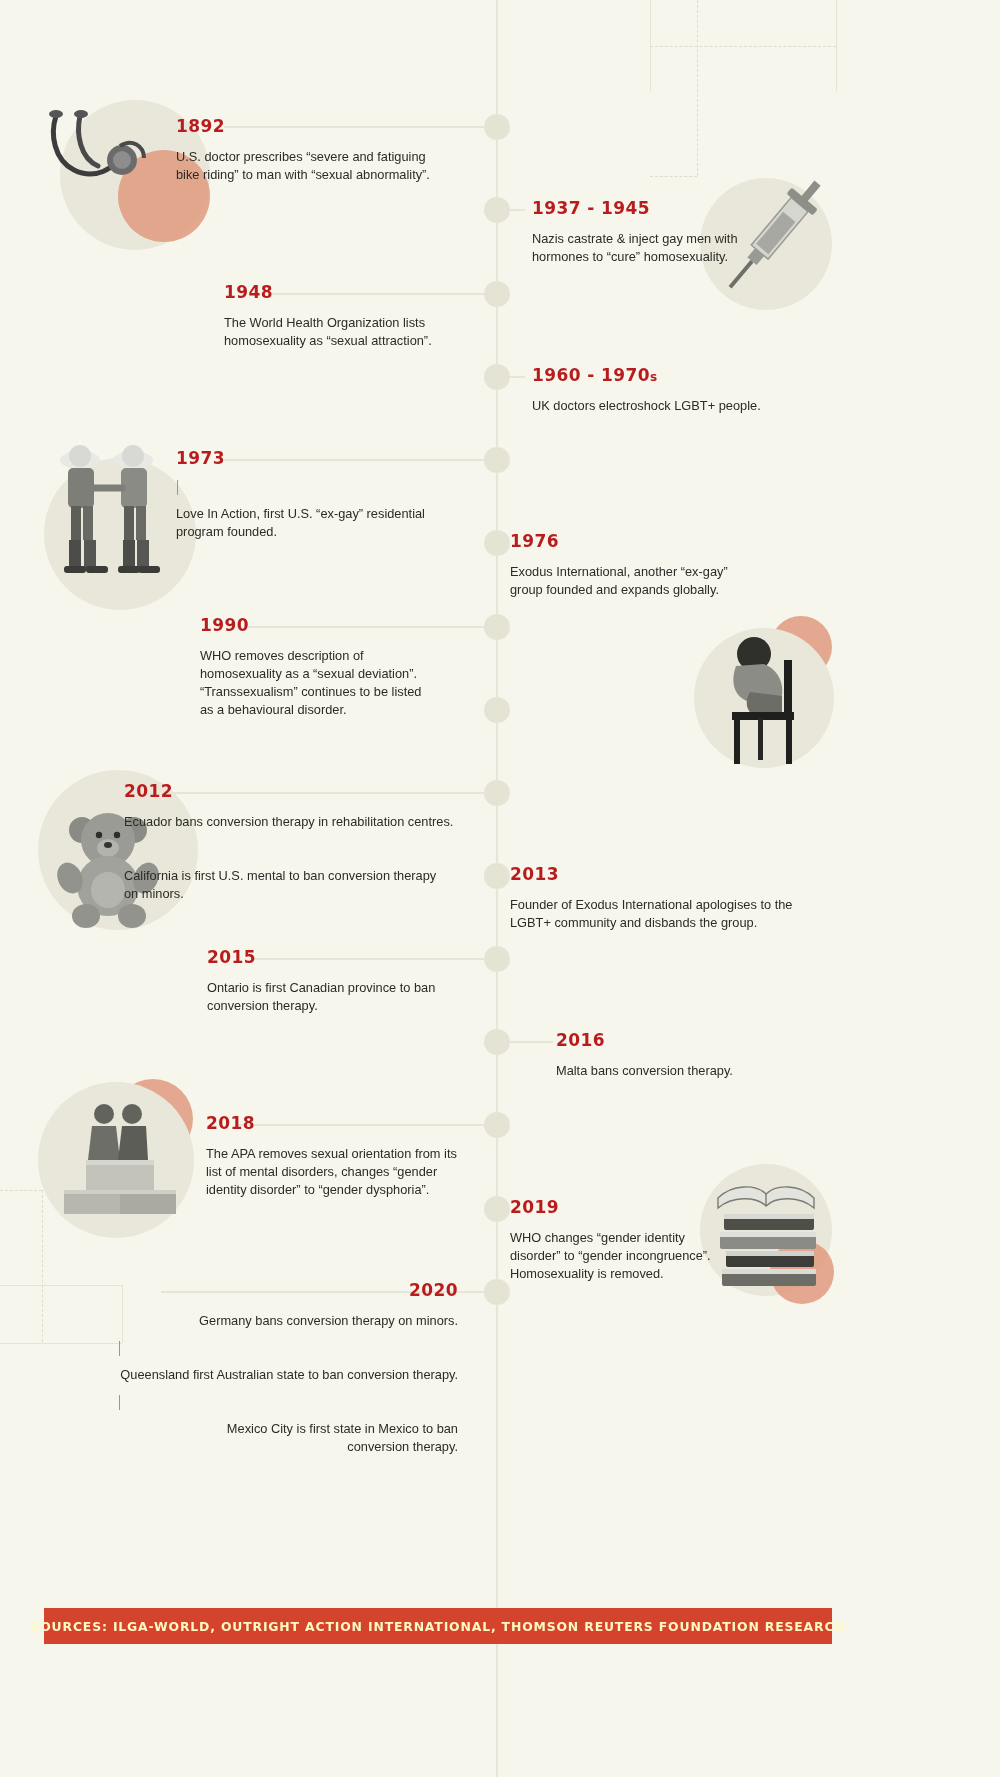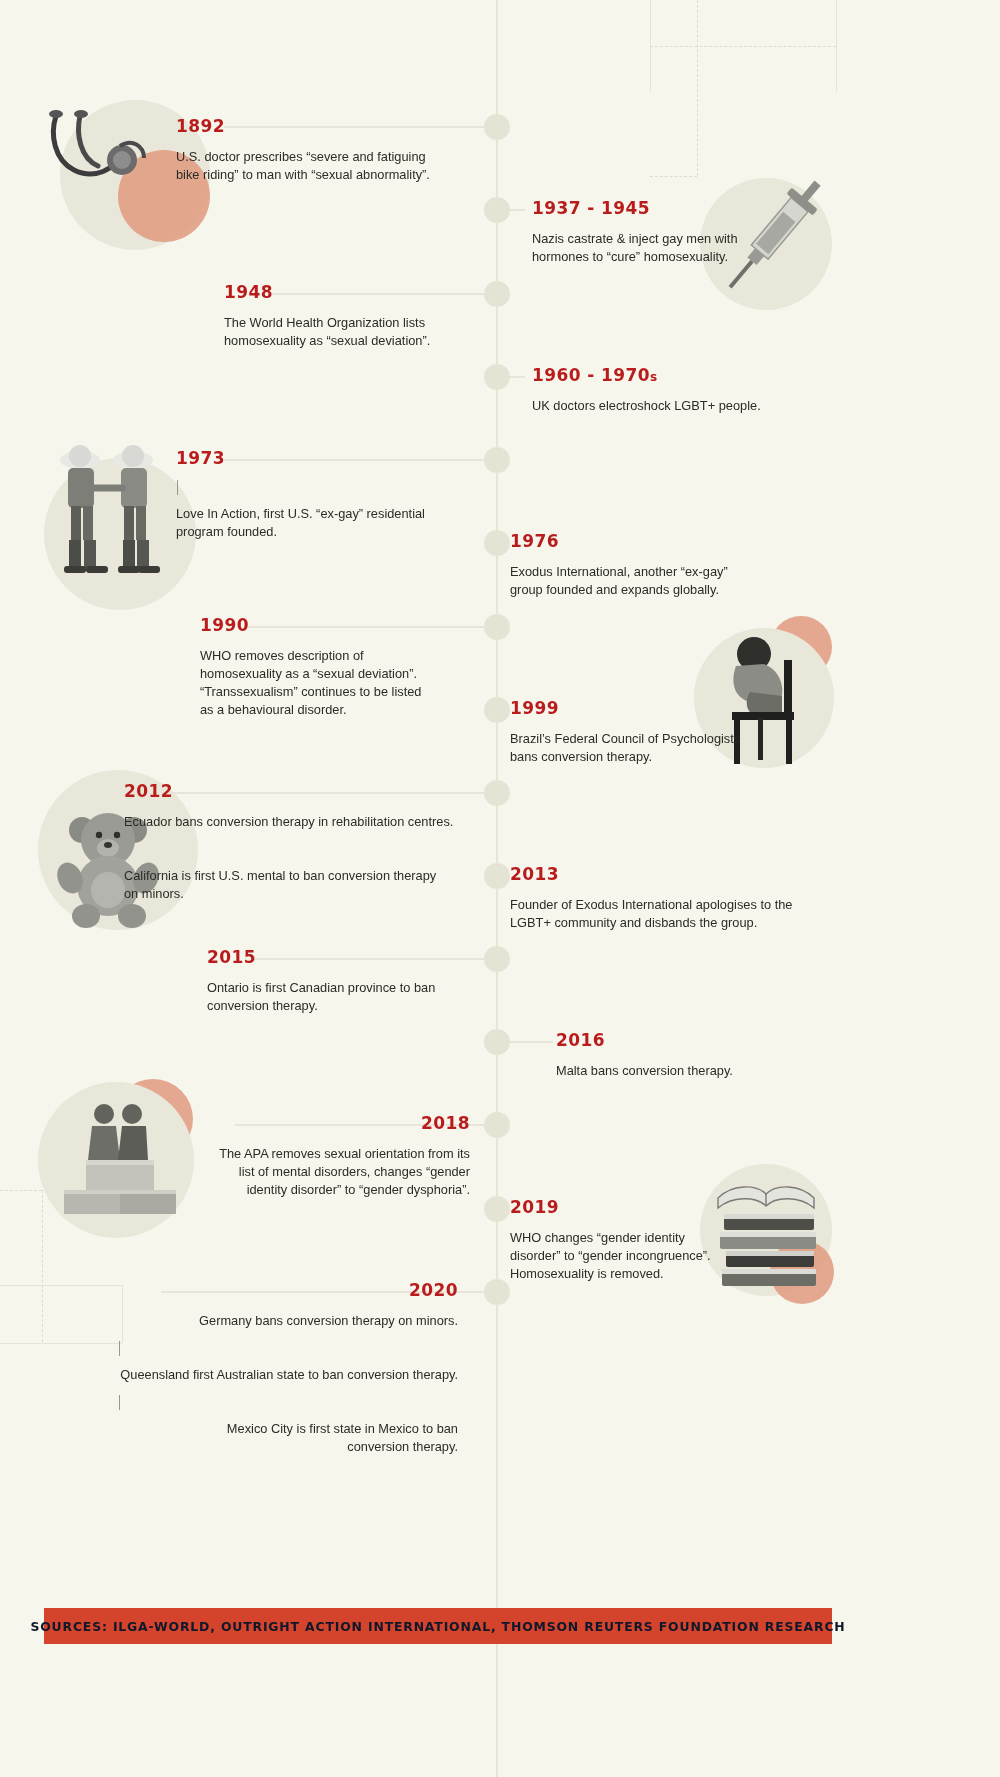--- a/index.html
+++ b/index.html
@@ -121,21 +121,21 @@
     left: 44px;
     top: 1608px;
     width: 788px;
     height: 36px;
     background: #d4432c;
     display: flex;
     align-items: center;
     justify-content: center;
   }
   #source-banner .txt {
-    color: #0f172a;
+    color: #fef9c3;
     font-family: "DejaVu Sans", sans-serif;
     font-weight: bold;
     font-size: 12.4px;
     letter-spacing: 0.85px;
     text-align: center;
     white-space: nowrap;
   }
 </style>
 </head>
 <body>
@@ -309,21 +309,21 @@
 
   <div class="entry" style="left:532px; top:200px; width:260px;">
     <div class="year">1937 - 1945</div>
     <div class="desc">Nazis castrate &amp; inject gay men with
 hormones to “cure” homosexuality.</div>
   </div>
 
   <div class="entry" style="left:224px; top:284px; width:250px;">
     <div class="year">1948</div>
     <div class="desc">The World Health Organization lists
-homosexuality as “sexual deviation”.</div>
+homosexuality as “sexual attraction”.</div>
   </div>
 
   <div class="entry" style="left:532px; top:367px; width:280px;">
     <div class="year"><span>1960 - 1970</span><span class="suffix">s</span></div>
     <div class="desc">UK doctors electroshock LGBT+ people.</div>
   </div>
 
   <div class="entry" style="left:176px; top:450px; width:280px;">
     <div class="year">1973</div>
     <div class="tick"></div>
@@ -338,25 +338,20 @@
   </div>
 
   <div class="entry" style="left:200px; top:617px; width:260px;">
     <div class="year">1990</div>
     <div class="desc">WHO removes description of
 homosexuality as a “sexual deviation”.
 “Transsexualism” continues to be listed
 as a behavioural disorder.</div>
   </div>
 
-  <div class="entry" style="left:510px; top:700px; width:250px;">
-    <div class="year">1999</div>
-    <div class="desc">Brazil’s Federal Council of Psychologists
-bans conversion therapy.</div>
-  </div>
 
   <div class="entry" style="left:124px; top:783px; width:340px;">
     <div class="year">2012</div>
     <div class="desc">Ecuador bans conversion therapy in rehabilitation centres.</div>
     <div class="tick"></div>
     <div class="desc">California is first U.S. mental to ban conversion therapy
 on minors.</div>
   </div>
 
   <div class="entry" style="left:510px; top:866px; width:320px;">
@@ -369,21 +364,21 @@
     <div class="year">2015</div>
     <div class="desc">Ontario is first Canadian province to ban
 conversion therapy.</div>
   </div>
 
   <div class="entry" style="left:556px; top:1032px; width:260px;">
     <div class="year">2016</div>
     <div class="desc">Malta bans conversion therapy.</div>
   </div>
 
-  <div class="entry" style="left:190px; top:1115px; width:280px;text-align:right;">
+  <div class="entry" style="left:206px; top:1115px; width:280px;">
     <div class="year">2018</div>
     <div class="desc">The APA removes sexual orientation from its
 list of mental disorders, changes “gender
 identity disorder” to “gender dysphoria”.</div>
   </div>
 
   <div class="entry" style="left:510px; top:1199px; width:240px;">
     <div class="year">2019</div>
     <div class="desc">WHO changes “gender identity
 disorder” to “gender incongruence”.

